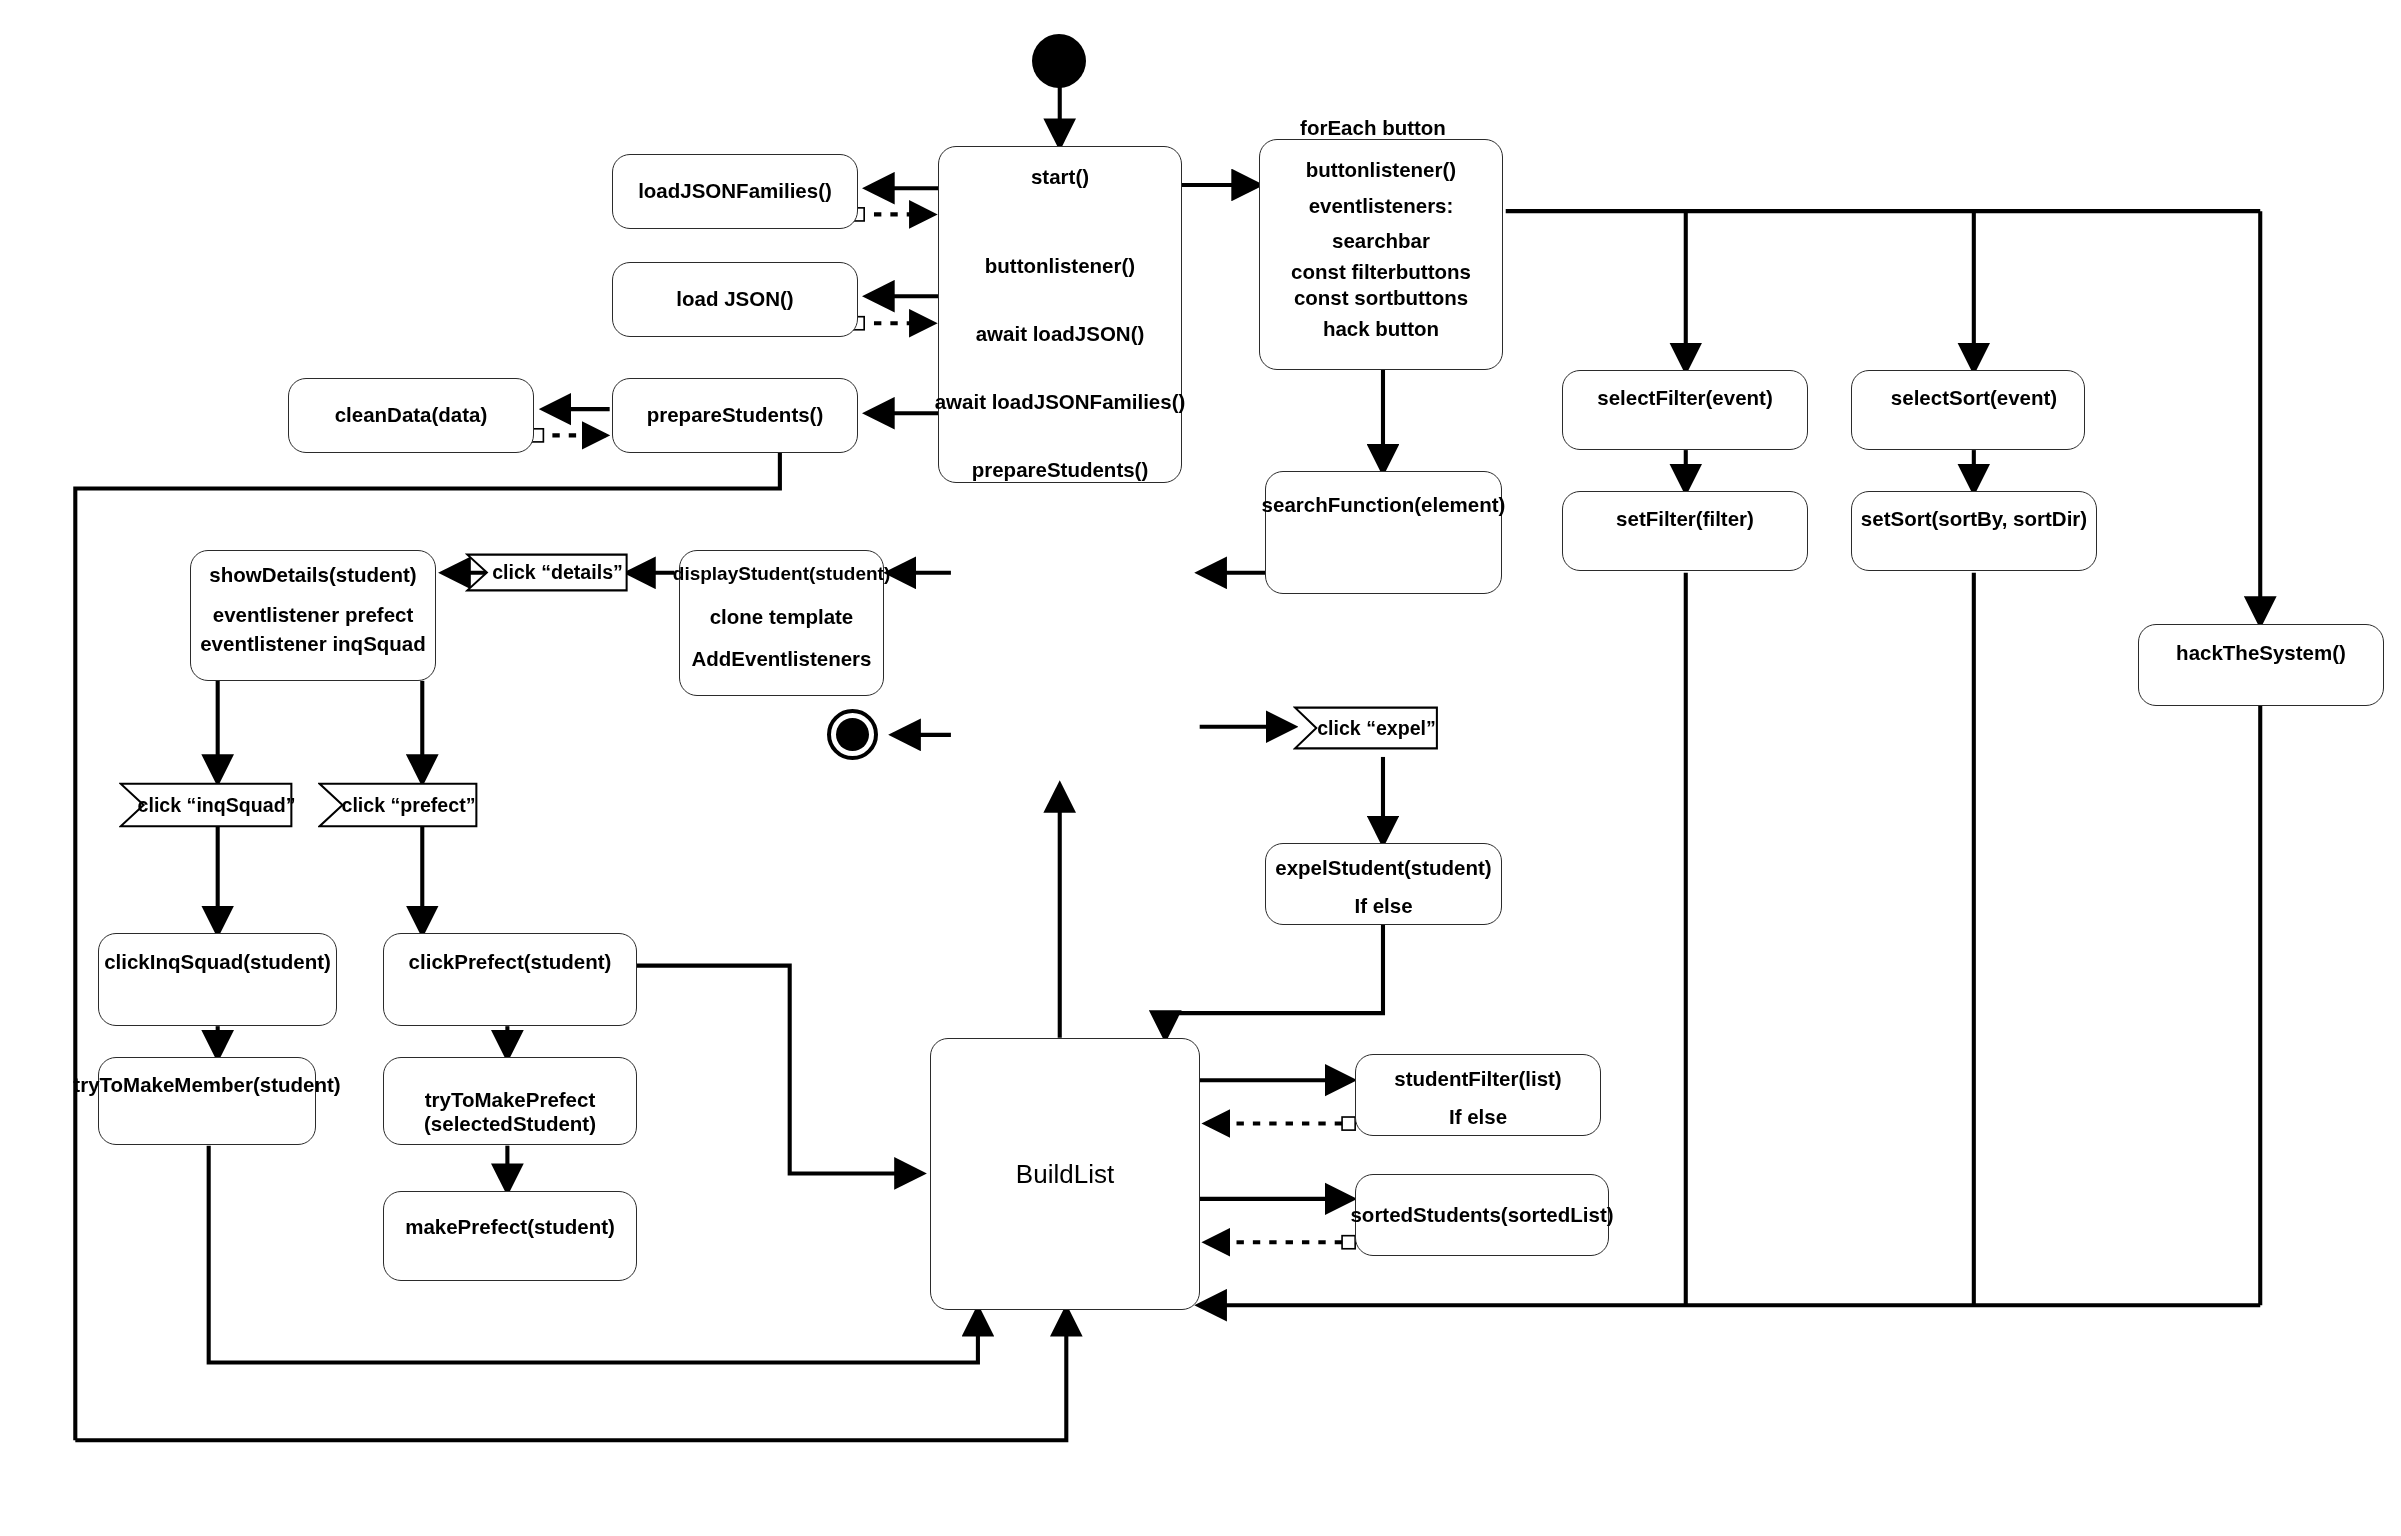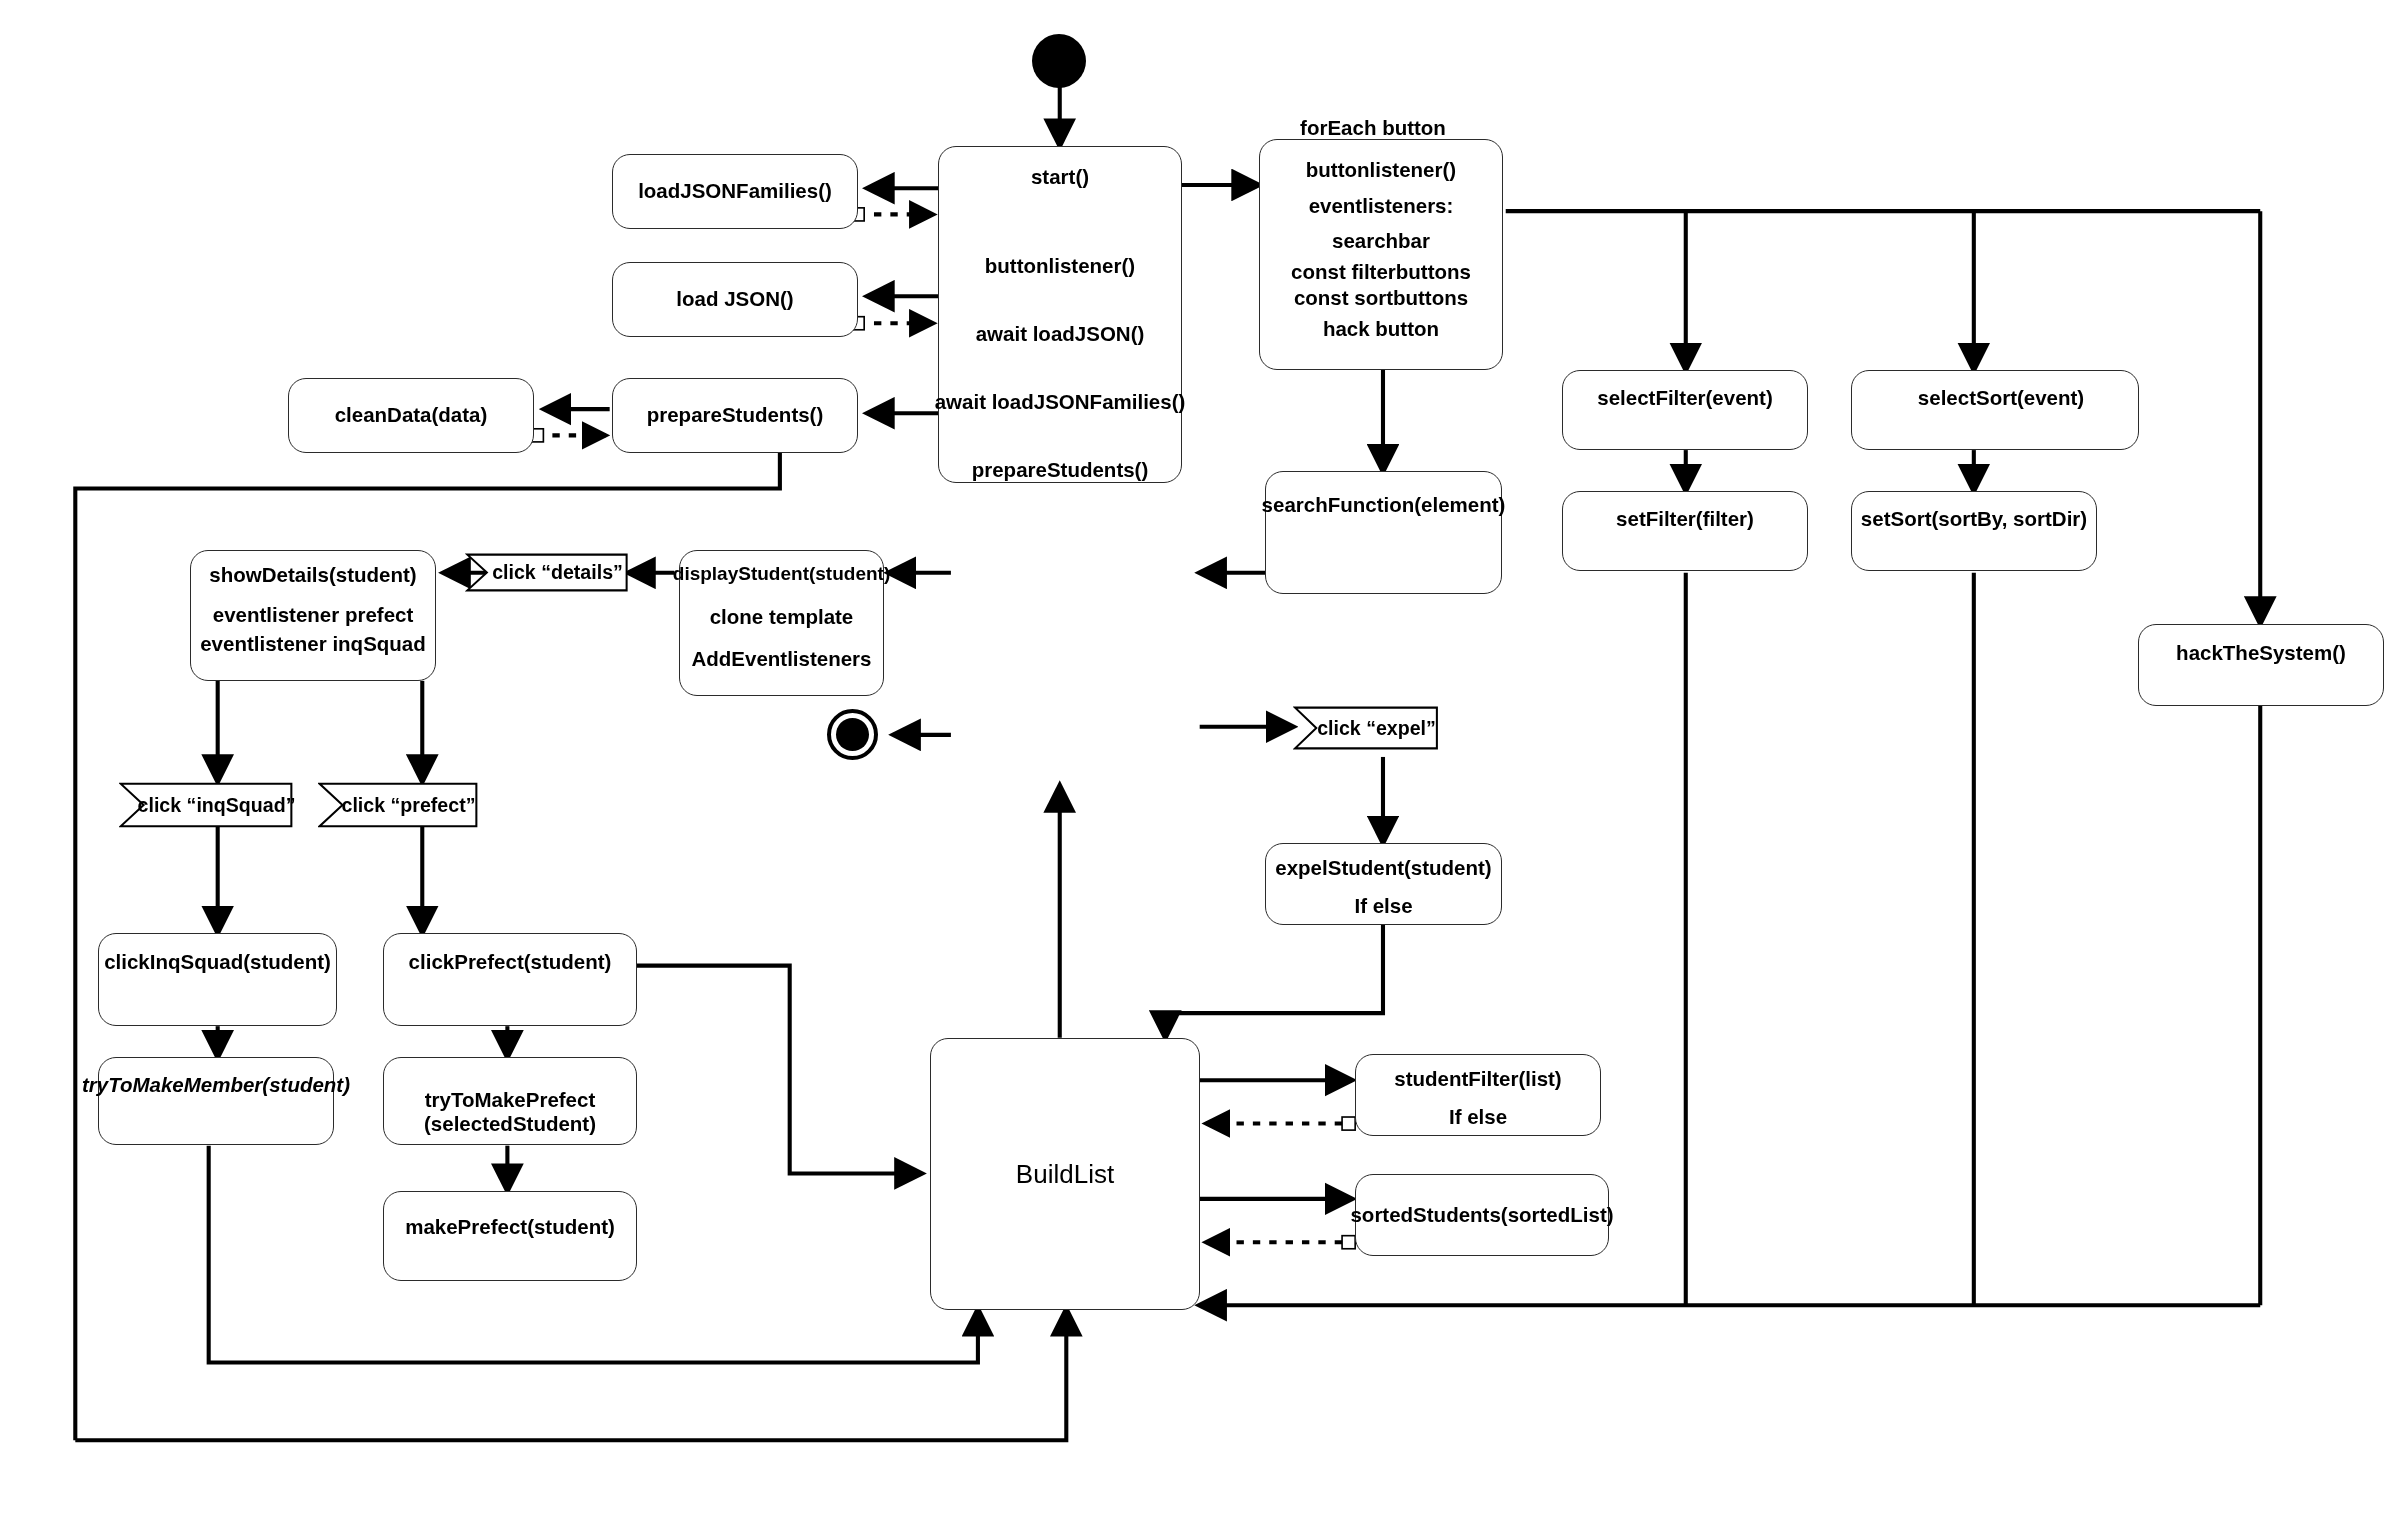--- a/index.html
+++ b/index.html
@@ -256,21 +256,21 @@
   </div>
 
   <div class="node" style="left:1562px; top:370px; width:246px; height:80px; padding-top:14.7px;">
     <div class="line">selectFilter(event)</div>
   </div>
 
   <div class="node" style="left:1562px; top:491px; width:246px; height:80px; padding-top:14.7px;">
     <div class="line">setFilter(filter)</div>
   </div>
 
-  <div class="node" style="left:1851px; top:370px; width:288px; height:80px; padding-top:14.7px;padding-left:12px;">
+  <div class="node" style="left:1851px; top:370px; width:234px; height:80px; padding-top:14.7px;padding-left:12px;">
     <div class="line">selectSort(event)</div>
   </div>
 
   <div class="node" style="left:1851px; top:491px; width:246px; height:80px; padding-top:14.7px;">
     <div class="line">setSort(sortBy, sortDir)</div>
   </div>
 
   <div class="node" style="left:2138px; top:624px; width:246px; height:82px; padding-top:16.4px;">
     <div class="line">hackTheSystem()</div>
   </div>
@@ -317,21 +317,21 @@
     <svg width="146" height="44" viewBox="0 0 178 54">
       <path d="M 2 2 L 176 2 L 176 52 L 2 52 L 28 27 Z" fill="#ffffff" stroke="#000" stroke-width="2.5"></path>
     </svg>
     <div class="flag-label">click “expel”</div>
   </div>
 
   <div class="node" style="left:98px; top:933px; width:239px; height:93px; padding-top:16.4px;">
     <div class="line">clickInqSquad(student)</div>
   </div>
 
-  <div class="node" style="left:98px; top:1057px; width:236px; height:88px; padding-top:14.7px;font-style:italic;">
+  <div class="node" style="left:98px; top:1057px; width:218px; height:88px; padding-top:14.7px;">
     <div class="line">tryToMakeMember(student)</div>
   </div>
 
   <div class="node" style="left:383px; top:933px; width:254px; height:93px; padding-top:16.4px;">
     <div class="line">clickPrefect(student)</div>
   </div>
 
   <div class="node" style="left:383px; top:1057px; width:254px; height:88px; padding-top:30px;">
     <div class="line">tryToMakePrefect</div>
     <div class="line">(selectedStudent)</div>

